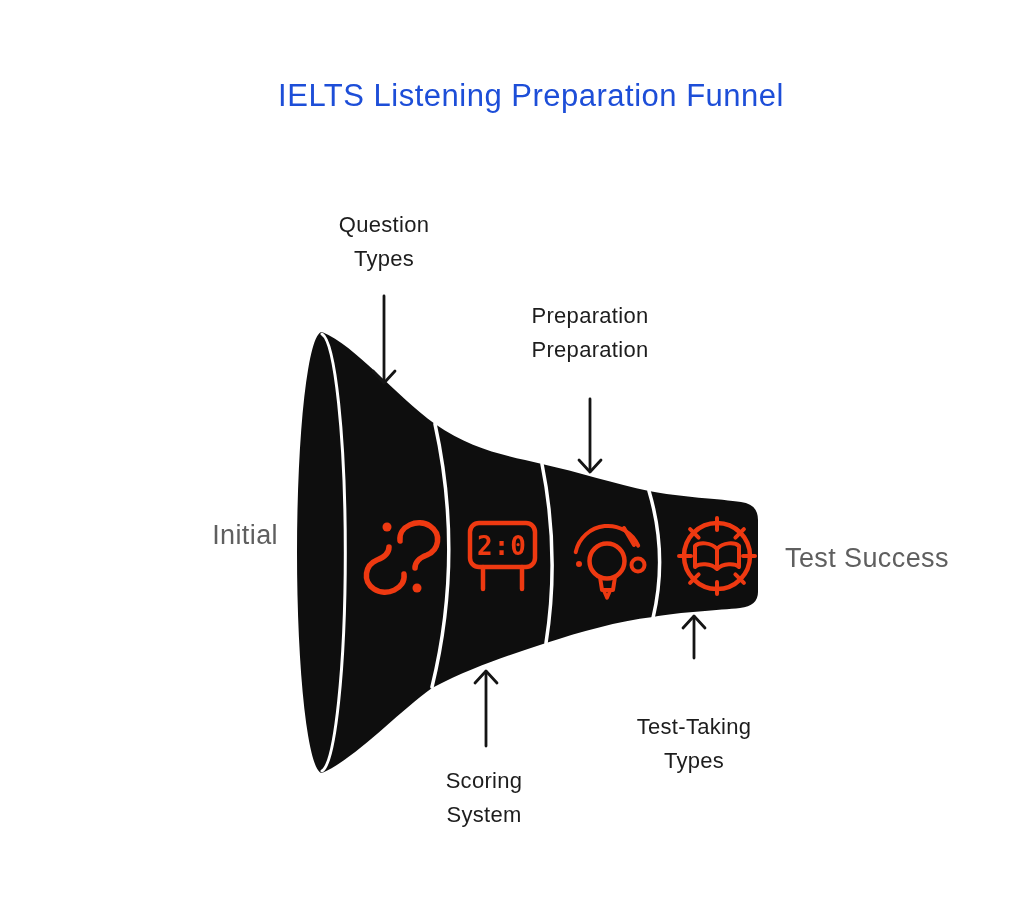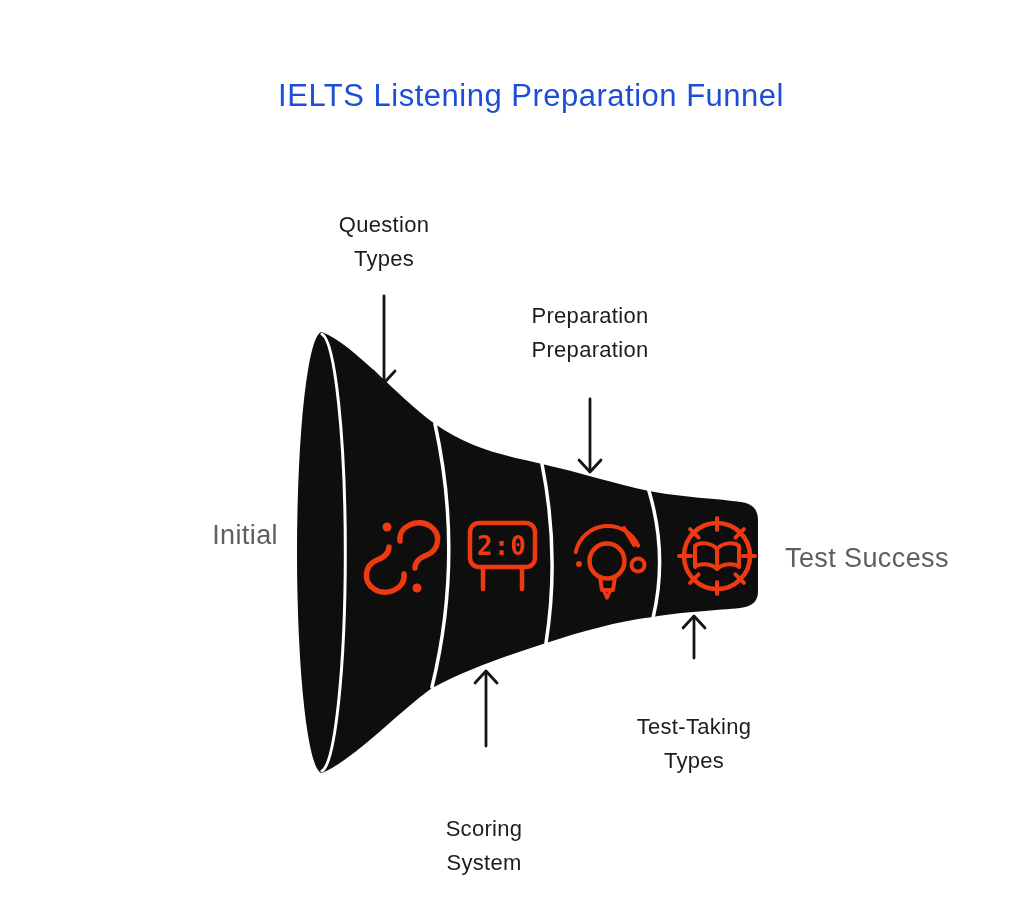--- a/index.html
+++ b/index.html
@@ -21,21 +21,21 @@
     font-size:22px;line-height:34px;color:#1d1d1d;
     text-align:center;letter-spacing:.3px;
   }
   .callout span{display:block;}
   .side-label{
     font-size:27px;line-height:35px;color:#5f5f5f;letter-spacing:.4px;
   }
   .side-label span{display:block;}
   #lbl-question-types{left:384px;top:208px;}
   #lbl-preparation-strategies{left:590px;top:299px;}
-  #lbl-scoring-system{left:484px;top:764px;margin-top:48px;}
+  #lbl-scoring-system{left:484px;top:764px;}
   #lbl-test-taking-tips{left:694px;top:710px;}
   #lbl-initial{left:28px;top:518px;width:250px;text-align:right;}
   #lbl-success{left:785px;top:541px;}
   .funnel-fill{fill:#0e0e0e;}
   .white-line{fill:none;stroke:#ffffff;stroke-linecap:round;}
   .arrow{fill:none;stroke:#141414;stroke-width:2.8;stroke-linecap:round;stroke-linejoin:round;}
   .icon{fill:none;stroke:#ee3911;stroke-linecap:round;stroke-linejoin:round;}
   .icon-fill{fill:#ee3911;stroke:none;}
   .score-text{
     fill:#ee3911;

